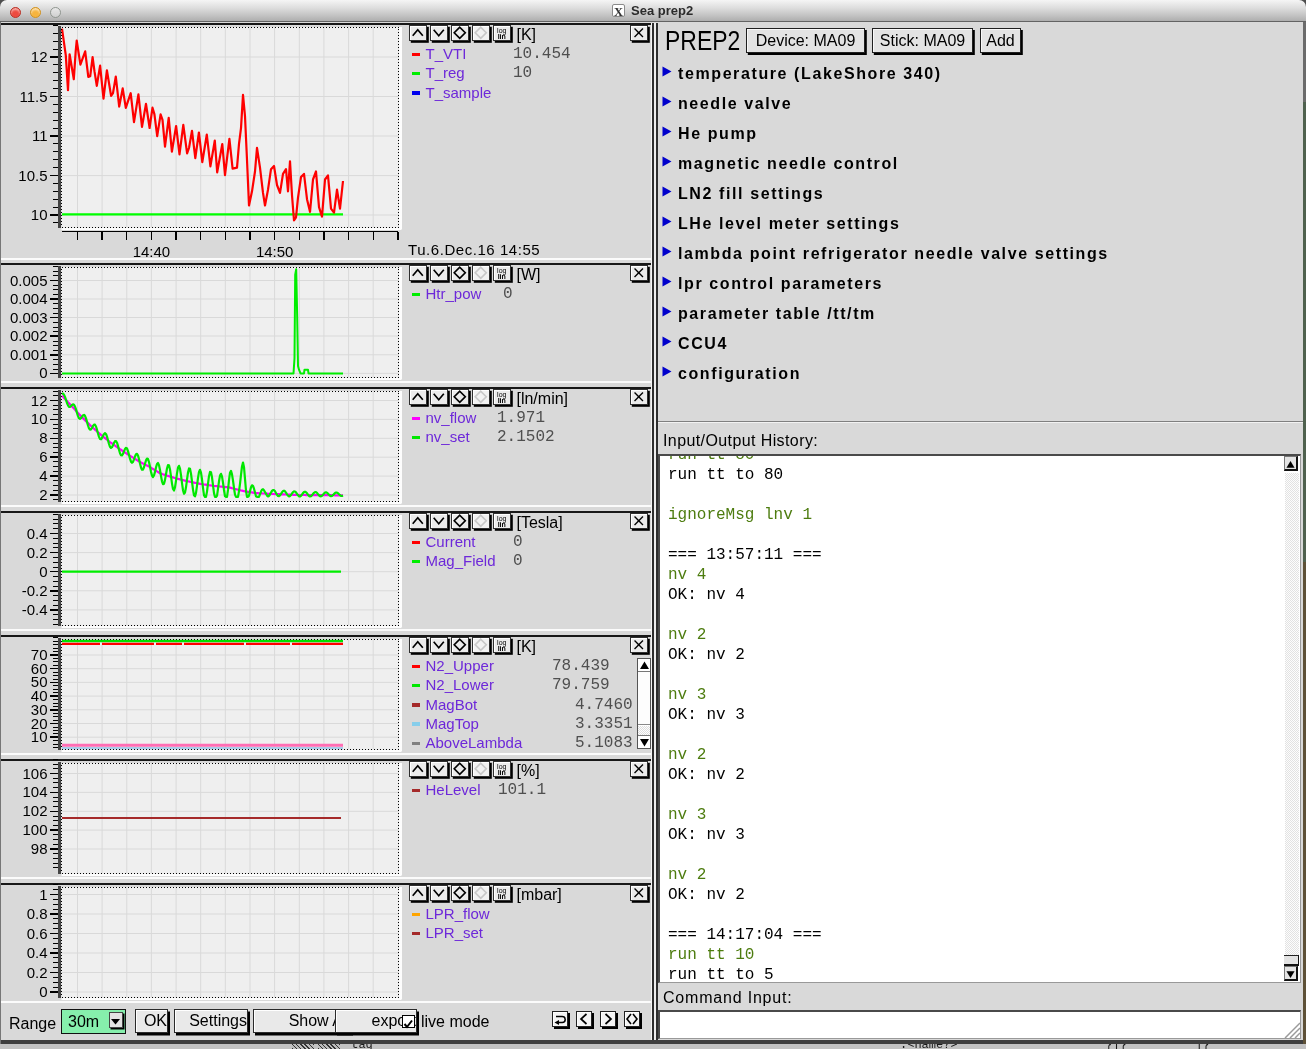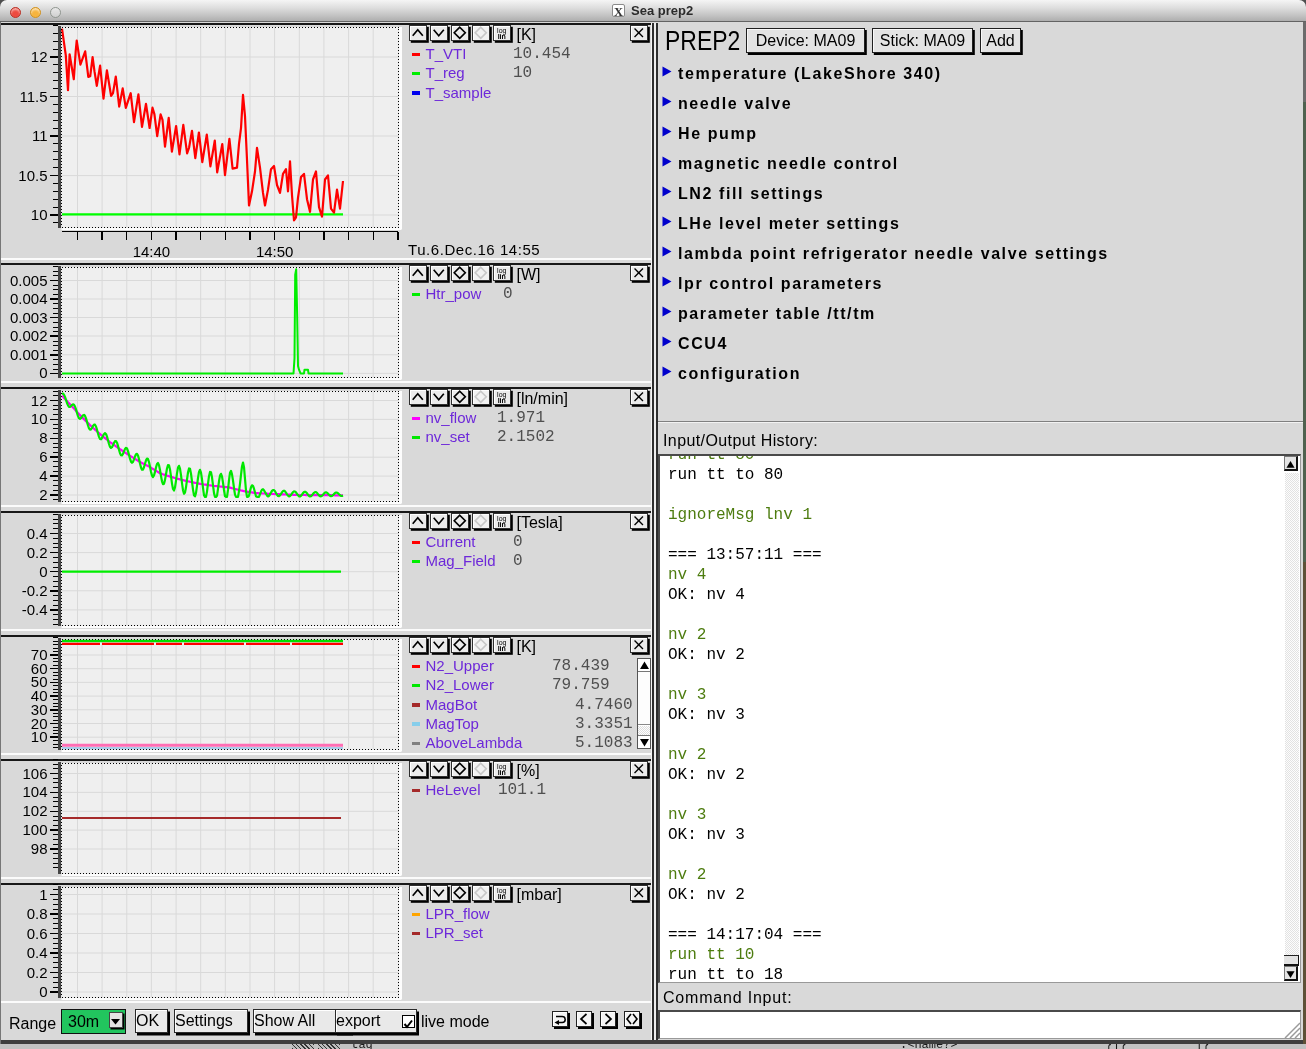--- a/index.html
+++ b/index.html
@@ -26,23 +26,23 @@
 .lname{position:absolute;left:21.5px;top:0;font-size:15px;color:#6d28d9;line-height:18px}
 .lval{position:absolute;top:1px;font-family:"Liberation Mono",monospace;font-size:16px;color:#4f4f4f;line-height:17px}
 .lsb{position:absolute;left:233px;top:23px;width:13.5px;height:91px;background:#fff;border:1px solid #555}
 .sbtn{position:absolute;left:0;width:11.5px;height:13px;background:#fff;border-bottom:1px solid #777}
 .sbtn svg{display:block}
 .lsb .sbtn:last-child{border-bottom:none;border-top:1px solid #777}
 .sthumb{position:absolute;left:0;top:13px;width:11.5px;height:53px;background:#fdfdfd;border-bottom:1px solid #888}
 .shatch{position:absolute;left:0;top:67px;width:11.5px;height:11px;background:conic-gradient(#fdfdfd 90deg,#dedede 0 180deg,#fdfdfd 0 270deg,#dedede 0);background-size:2px 2px}
 #datelbl{position:absolute;left:408px;font-size:15px;color:#000;letter-spacing:0.55px}
 #bbar{position:absolute;left:0;top:982px;width:651px;height:36px;background:#d9d9d9}
-.pbtn{position:absolute;top:4px;height:24px;background:#e9e9e9;border:1px solid #2a2a2a;box-shadow:2px 2.5px 0 #000,inset 1px 1px 0 #fff;font-size:16px;color:#000;text-align:left;font-family:"Liberation Sans",sans-serif}
+.pbtn{position:absolute;top:4px;height:24px;background:#e9e9e9;border:1px solid #2a2a2a;box-shadow:2px 2.5px 0 #000,inset 1px 1px 0 #fff;font-size:16px;color:#000;text-align:right;font-family:"Liberation Sans",sans-serif}
 #rangelbl{position:absolute;left:9px;top:10px;font-size:16px}
-#combo{position:absolute;left:61px;top:4px;width:65px;height:25px;background:#22c55e;border:1.5px solid #111}
+#combo{position:absolute;left:61px;top:4px;width:65px;height:25px;background:#86efac;border:1.5px solid #111}
 #combo .t{position:absolute;left:6px;top:3px;font-size:16px}
 #combo .d{position:absolute;right:2.5px;top:1.5px;width:14px;height:16px;background:#e3e3e3;border:1px solid #444;box-shadow:1.5px 1.5px 0 #000}
 #combo .d svg{display:block;margin:6px auto 0}
 #livemode{position:absolute;left:402px;top:8px}
 #livemode .box{position:absolute;left:0;top:2px;width:13px;height:13px;background:#fff;border:1.5px solid #000}
 #livemode .lbl{position:absolute;left:19px;top:0;font-size:16px;white-space:nowrap}
 .abtn{position:absolute;top:6px;width:16px;height:16px;background:#f4f4f4;border:1px solid #222;box-shadow:2px 2px 0 #000,inset 1px 1px 0 #fff}
 .abtn svg{display:block}
 #divider{position:absolute;left:651px;top:23px;width:7px;height:1021px;background:#d9d9d9}
 #rpane{position:absolute;left:658px;top:23px;width:646px;height:1018px;background:#d9d9d9}
@@ -994,21 +994,21 @@
 <span class="k">OK: nv 2</span>
 
 <span class="b">nv 3</span>
 <span class="k">OK: nv 3</span>
 
 <span class="b">nv 2</span>
 <span class="k">OK: nv 2</span>
 
 <span class="k">=== 14:17:04 ===</span>
 <span class="b">run tt 10</span>
-<span class="k">run tt to 18</span></div>
+<span class="k">run tt to 5</span></div>
 <div id="iosb">
 <div id="iohatch"></div>
 <div class="vsbtn" style="top:0">
           <svg width="11" height="9" viewBox="0 0 11 10">
             <polygon points="5.5,1 10,8.5 1,8.5" fill="#000"></polygon>
           </svg>
         </div>
 <div id="iothumb"></div>
 <div class="vsbtn" style="top:510px">
           <svg width="11" height="9" viewBox="0 0 11 10">

